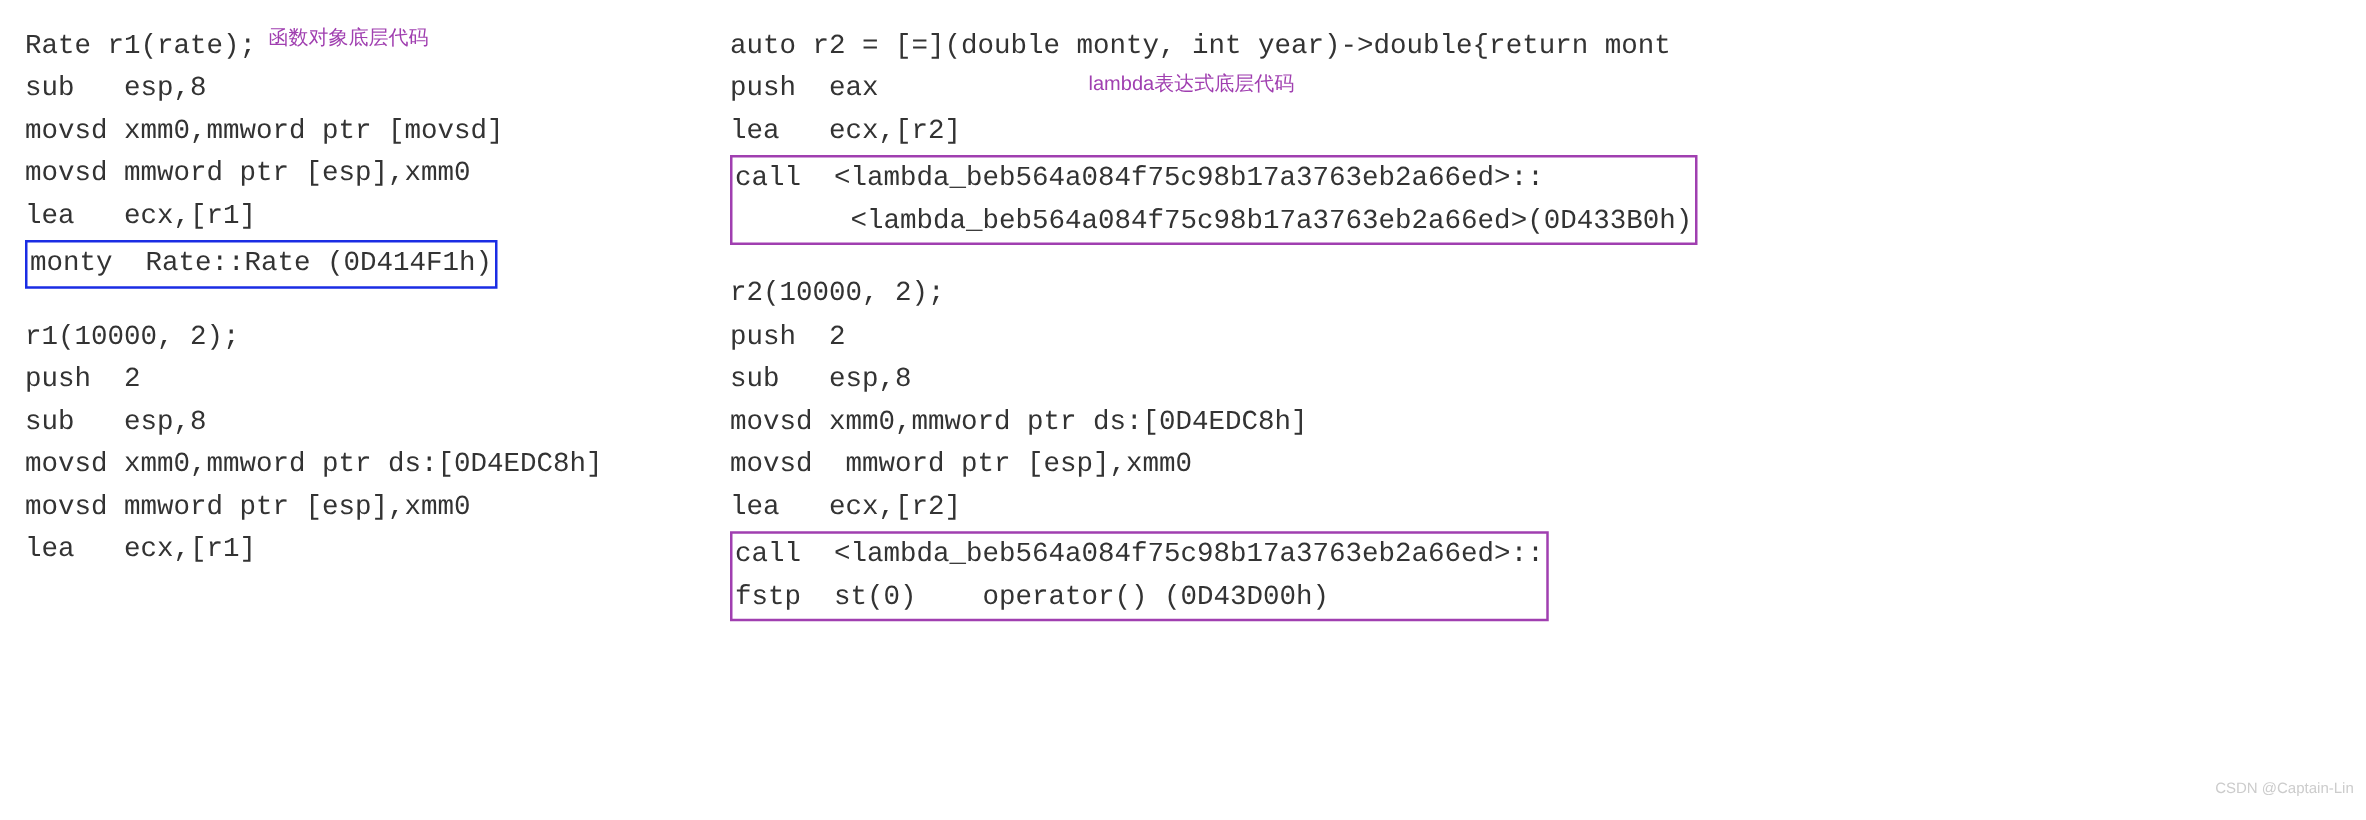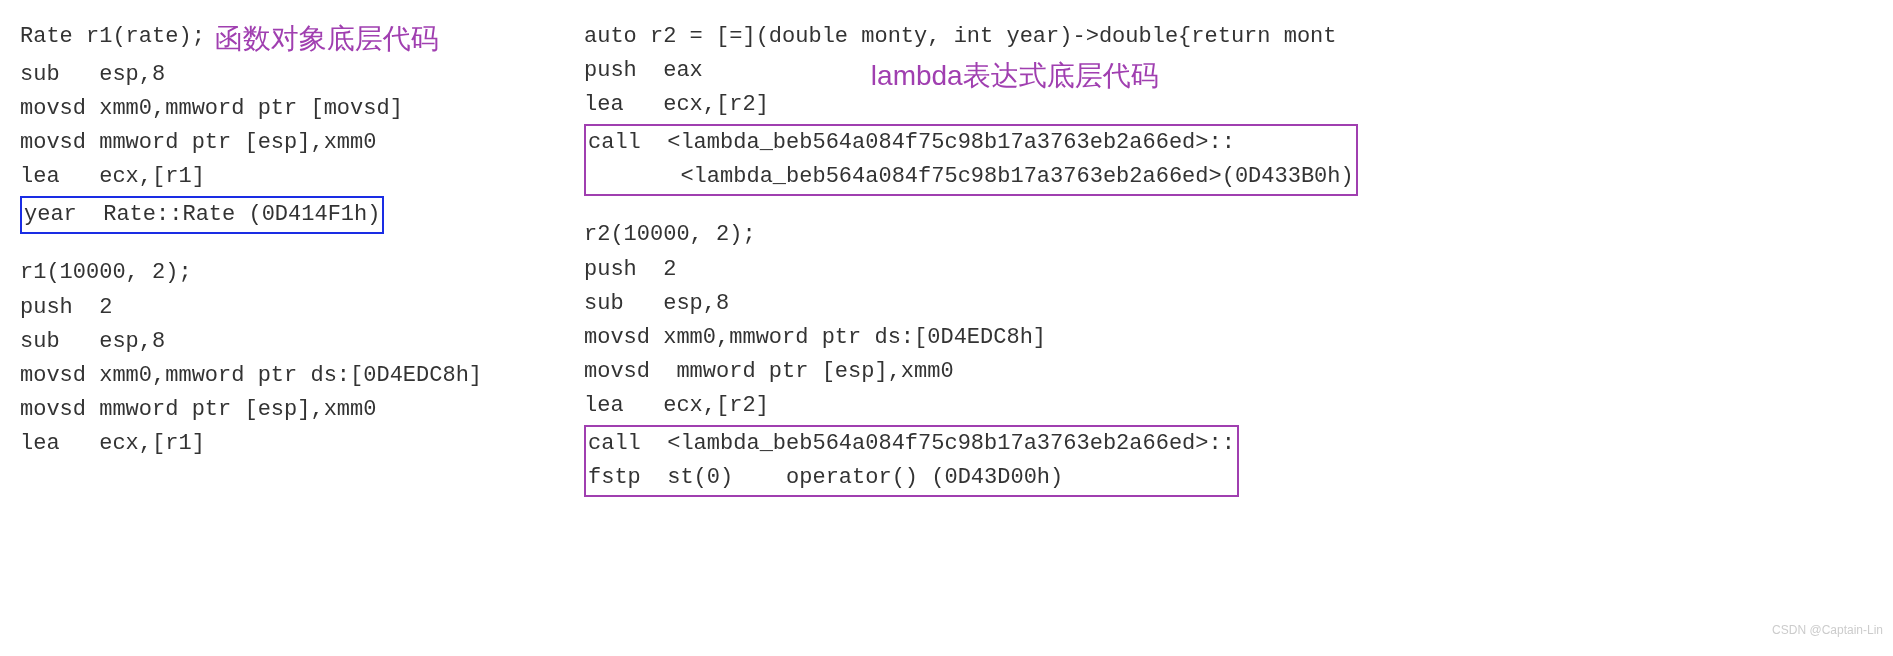--- a/index.html
+++ b/index.html
@@ -32,21 +32,21 @@
     border: 2px solid;
     display: inline-block;
     padding: 0 2px;
     margin: 2px 0;
   }
   .box-blue { border-color: #1a2de4; }
   .box-purple { border-color: #a03fb0; }
   .annotation {
     color: #a03fb0;
     font-family: "Microsoft YaHei", Arial, sans-serif;
-    font-size: 28px;
+    font-size: 16px;
     white-space: nowrap;
   }
   .watermark {
     position: absolute;
     right: 10px;
     top: 623px;
     color: #ccc;
     font-size: 12px;
     font-family: Arial, sans-serif;
   }
@@ -61,21 +61,21 @@
     <div class="codeblock">
       <div class="flexrow">
         <div class="line">Rate r1(rate);</div>
         <div class="annotation">函数对象底层代码</div>
       </div>
       <div class="line">sub   esp,8</div>
       <div class="line">movsd xmm0,mmword ptr [movsd]</div>
       <div class="line">movsd mmword ptr [esp],xmm0</div>
       <div class="line">lea   ecx,[r1]</div>
       <div class="box box-blue">
-        <div class="line">year  Rate::Rate (0D414F1h)</div>
+        <div class="line">monty  Rate::Rate (0D414F1h)</div>
       </div>
     </div>
     <div class="codeblock">
       <div class="line">r1(10000, 2);</div>
       <div class="line">push  2</div>
       <div class="line">sub   esp,8</div>
       <div class="line">movsd xmm0,mmword ptr ds:[0D4EDC8h]</div>
       <div class="line">movsd mmword ptr [esp],xmm0</div>
       <div class="line">lea   ecx,[r1]</div>
     </div>

